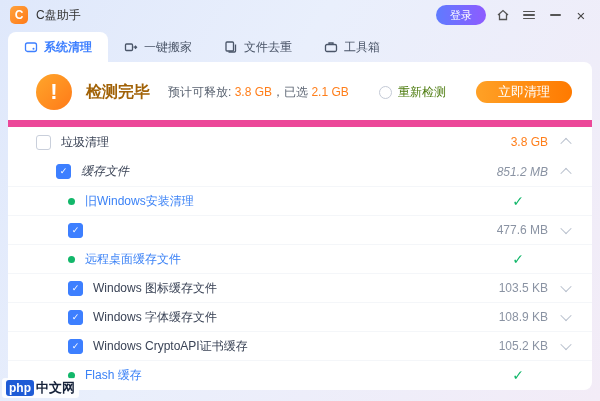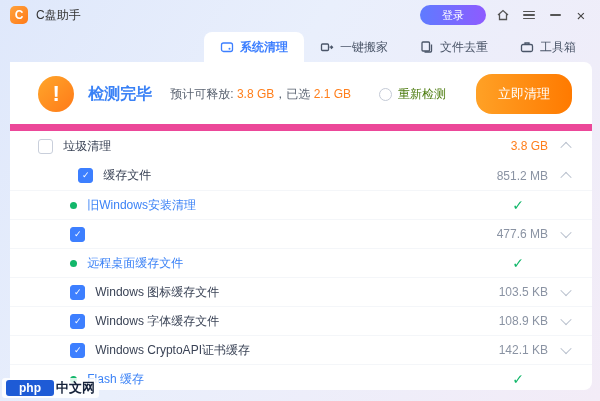--- a/index.html
+++ b/index.html
@@ -10,59 +10,59 @@
   }
   .app{position:absolute;inset:0;
     background:linear-gradient(120deg,#dfe8fb 0%,#e9effc 40%,#f3ecf7 100%);}
   .spacer{flex:1}
 
   
   .titlebar{height:30px;display:flex;align-items:center;padding:0 10px;gap:8px;}
   .logo{width:18px;height:18px;border-radius:5px;background:linear-gradient(135deg,#ffa23c,#ff7a18);
     color:#fff;font-weight:bold;font-size:12px;display:flex;align-items:center;justify-content:center;}
   .app-title{font-size:12px;color:#333;}
-  .login-btn{border:none;cursor:pointer;height:20px;padding:0 22px;border-radius:11px;
+  .login-btn{border:none;cursor:pointer;height:20px;padding:0 14px;border-radius:11px;
     background:linear-gradient(90deg,#5f7bff,#8e5bff);color:#fff;font-size:11px;}
   .tb-icon{width:18px;height:18px;display:flex;align-items:center;justify-content:center;
     color:#555;cursor:pointer;}
   .tb-icon svg{display:block}
   .menu{flex-direction:column;gap:2px}
   .menu i{display:block;width:12px;height:1.5px;background:#555;border-radius:1px;}
   .minbar{display:block;width:11px;height:1.6px;background:#555;border-radius:1px;}
   .close{font-size:15px;line-height:1;color:#444;}
 
   
-  .body{position:absolute;left:8px;right:8px;top:32px;bottom:11px;display:flex;flex-direction:column;align-items:flex-end;}
+  .body{position:absolute;left:8px;right:8px;top:32px;bottom:11px;display:flex;flex-direction:column;}
   .tabbar{height:30px;display:flex;align-items:stretch;}
   .tab{display:flex;align-items:center;gap:6px;padding:0 16px;font-size:12px;color:#4a5568;
     cursor:pointer;border-radius:8px 8px 0 0;}
   .tab.active{background:#fff;color:var(--accent-blue);font-weight:bold;}
   .tab-ic{width:14px;height:14px;}
 
   
   .card{flex:1;background:#fff;border-radius:0 8px 8px 8px;overflow:hidden;
     display:flex;flex-direction:column;}
 
   
   .alert{display:flex;align-items:center;padding:12px 20px 10px 28px;gap:14px;}
   .alert-ic{width:36px;height:36px;border-radius:50%;background:linear-gradient(135deg,#ffa62b,#ff7a18);
     color:#fff;font-size:22px;font-weight:bold;display:flex;align-items:center;justify-content:center;flex:0 0 auto;}
-  .alert-title{font-size:16px;font-weight:bold;color:#3b82f6;margin-right:4px;}
+  .alert-title{font-size:16px;font-weight:bold;color:#a16207;margin-right:4px;}
   .alert-lines{font-size:12px;color:#5b6472;line-height:20px;}
   .orange{color:var(--accent-orange);}
   .recheck{display:flex;align-items:center;gap:6px;font-size:12px;color:#4d7c0f;cursor:pointer;margin-right:16px;}
   .radio{width:11px;height:11px;border:1.3px solid #c4cad6;border-radius:50%;}
-  .clean-btn{border:none;cursor:pointer;height:40px;padding:0 22px;border-radius:16px;
+  .clean-btn{border:none;cursor:pointer;height:22px;padding:0 22px;border-radius:16px;
     background:linear-gradient(90deg,#ffa126,#ff7a00);color:#fff;font-size:13px;}
 
   
   .list{flex:1;display:flex;flex-direction:column;}
   .row{display:flex;align-items:center;padding-right:22px;font-size:12px;color:var(--txt);}
   .row.group{height:30px;padding-left:28px;border-top:7px solid #ec4899;}
-  .row.parent{height:29px;padding-left:68px;}
+  .row.parent{height:29px;padding-left:48px;font-style:italic;}
   .sub-row{display:flex;align-items:center;height:28px;padding:0 22px 0 60px;
     font-size:12px;color:var(--txt);border-top:1px solid #f4f6f9;}
   .row-label{margin-left:10px;}
   .row-size{margin-left:auto;color:var(--muted);}
   .row-size.orange{color:var(--accent-orange);}
   .checkbox{width:13px;height:13px;border:1px solid #c9cfdb;border-radius:3px;background:#fff;
     flex:0 0 auto;display:flex;align-items:center;justify-content:center;cursor:pointer;}
   .checkbox.checked{background:var(--accent-blue);border-color:var(--accent-blue);}
   .checkbox.checked::after{content:"✓";color:#fff;font-size:9px;line-height:1;}
   .chev{width:7px;height:7px;border-right:1.5px solid #b7bfcc;border-bottom:1.5px solid #b7bfcc;
@@ -71,21 +71,21 @@
   .chev.down{transform:rotate(45deg) translate(-1px,-1px);}
   .dot{display:none;width:7px;height:7px;border-radius:50%;background:var(--accent-green);flex:0 0 auto;}
   .check{display:none;color:var(--accent-green);font-weight:bold;font-size:14px;}
   .sub-row.done .dot{display:block}
   .sub-row.done .row-label{color:#3b82f6;}
   .sub-row.done .check{display:block;margin-left:auto;margin-right:46px;}
 
   
   .watermark{position:absolute;left:2px;bottom:3px;display:flex;align-items:center;gap:2px;
     background:rgba(255,255,255,.85);padding:1px 4px;border-radius:3px;}
-  .wm-badge{background:#1e5bd6;color:#fff;font-weight:bold;font-size:12px;padding:1px 13px;border-radius:3px;}
+  .wm-badge{background:#1e5bd6;color:#fff;font-weight:bold;font-size:12px;padding:1px 3px;border-radius:3px;}
   .wm-text{color:#16223a;font-weight:bold;font-size:13px;}
 </style>
 </head>
 <body>
 
 <div class="app">
 
   <div class="titlebar">
     <span class="logo">C</span>
     <span class="app-title">C盘助手</span>
@@ -208,21 +208,21 @@
 
     <span class="row-label">Windows 字体缓存文件</span>
     <span class="row-size">108.9 KB</span>
 
     <span class="chev down"></span>
   </div>
             <div class="sub-row checked">
     <span class="checkbox checked"></span>
 
     <span class="row-label">Windows CryptoAPI证书缓存</span>
-    <span class="row-size">142.1 KB</span>
+    <span class="row-size">105.2 KB</span>
 
     <span class="chev down"></span>
   </div>
             <div class="sub-row done">
 
     <span class="dot"></span>
     <span class="row-label">Flash 缓存</span>
 
     <span class="check">✓</span>
 

